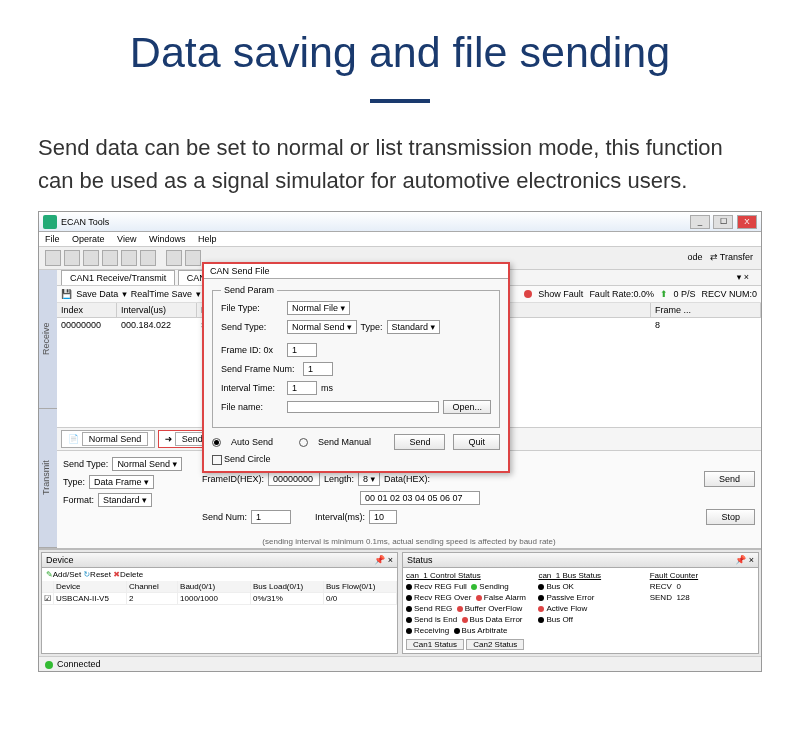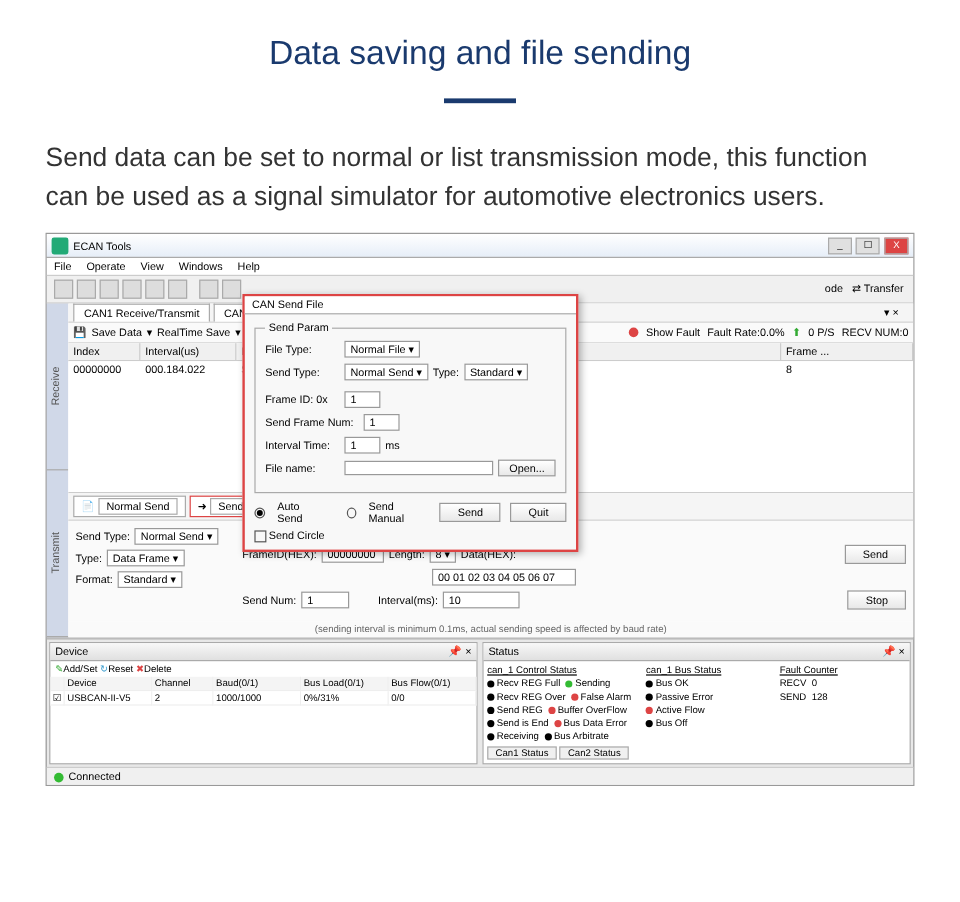--- a/index.html
+++ b/index.html
@@ -1,17 +1,17 @@
 <!DOCTYPE html>
 <html><head>
 <meta charset="utf-8">
 <style>
 * { box-sizing: border-box; margin: 0; padding: 0; font-family: "Segoe UI", Tahoma, sans-serif; }
 body { background: #fff; width: 800px; }
-.page-title { color: #1a3a6e; font-size: 28px; font-weight: 500; text-align: center; padding-top: 28px; }
+.page-title { color: #1a3a6e; font-size: 43px; font-weight: 500; text-align: center; padding-top: 28px; }
 .underline { width: 60px; height: 4px; background: #1a3a6e; margin: 22px auto 0; }
 .description { color: #333; font-size: 22px; line-height: 1.5; padding: 28px 38px 14px; }
 .screenshot { border: 1px solid #999; margin: 0 38px 24px; background: #e8e8e8; font-size: 9px; color: #000; position: relative; }
 
 .titlebar { height: 20px; background: linear-gradient(#fff,#e6eef8); display: flex; align-items: center; padding: 0 4px; border-bottom: 1px solid #aaa; }
 .titlebar .ticon { width: 14px; height: 14px; background: #2a7; border-radius: 2px; margin-right: 4px; }
 .titlebar .spacer { flex: 1; }
 .winbtns span { display: inline-block; width: 20px; height: 14px; background: #e0e0e0; margin-left: 1px; border: 1px solid #aaa; font-size: 8px; text-align: center; line-height: 12px; }
 .winbtns span:last-child { background: #d44; color: #fff; }
 
@@ -58,21 +58,21 @@
 .dev-grid { display: grid; grid-template-columns: 12px 1fr 0.7fr 1fr 1fr 1fr; font-size: 8px; }
 .dev-grid div { padding: 1px 2px; border-right: 1px solid #eee; border-bottom: 1px solid #eee; background: #f4f4f4; }
 .dev-grid .cell { background: #fff; }
 .status-body { display: grid; grid-template-columns: 1.2fr 1fr 1fr; font-size: 8px; padding: 3px; gap: 2px 6px; }
 .status-body div { white-space: nowrap; }
 .b { width: 6px; height: 6px; border-radius: 50%; display: inline-block; margin-right: 2px; vertical-align: middle; }
 .bk { background: #000; } .bg { background: #3b3; } .br { background: #d44; }
 .conn-bar { background: #f0f0f0; padding: 2px 6px; border-top: 1px solid #ccc; }
 .conn-dot { width: 8px; height: 8px; background: #3b3; border-radius: 50%; display: inline-block; margin-right: 4px; vertical-align: middle; }
 
-.dialog { position: absolute; top: -8px; left: 145px; width: 280px; background: #f8f8f8; border: 2px solid #d44; box-shadow: 2px 2px 6px rgba(0,0,0,0.3); z-index: 10; }
+.dialog { position: absolute; top: -8px; left: 145px; width: 308px; background: #f8f8f8; border: 2px solid #d44; box-shadow: 2px 2px 6px rgba(0,0,0,0.3); z-index: 10; }
 .dlg-title { background: #fff; padding: 2px 6px; border-bottom: 1px solid #aaa; }
 .dlg-body { padding: 6px 8px; }
 .fieldset { border: 1px solid #aaa; padding: 6px 8px 8px; margin-bottom: 6px; }
 .fieldset legend { font-size: 9px; padding: 0 3px; }
 .frow { display: flex; align-items: center; gap: 4px; margin-bottom: 5px; font-size: 9px; }
 .frow label { min-width: 62px; }
 .dlg-btns { display: flex; gap: 8px; justify-content: flex-end; align-items: center; }
 .chk { width: 10px; height: 10px; border: 1px solid #555; display: inline-block; vertical-align: middle; margin-right: 2px; }
 .radio { width: 9px; height: 9px; border: 1px solid #555; border-radius: 50%; display: inline-block; vertical-align: middle; margin-right: 2px; }
 .radio.on::after { content: ''; display: block; width: 5px; height: 5px; background: #000; border-radius: 50%; margin: 1px; }
@@ -199,21 +199,21 @@
             <span style="flex:1"></span>
             <span class="btn">Send</span>
           </div>
           <div>
             <span class="inp" style="width:120px;margin-left:158px">00 01 02 03 04 05 06 07</span>
           </div>
           <div>
             <span>Send Num:</span>
               <span class="inp" style="width:40px">1</span>
             <span style="margin-left:20px">Interval(ms):</span>
-              <span class="inp" style="width:64px">10</span>
+              <span class="inp" style="width:28px">10</span>
             <span style="flex:1"></span>
             <span class="btn">Stop</span>
           </div>
         </div>
       </div>
       <div class="tx-note">(sending interval is minimum 0.1ms, actual sending speed is affected by baud rate)</div>
 
       <div class="dialog">
         <div class="dlg-title">CAN Send File</div>
         <div class="dlg-body">

